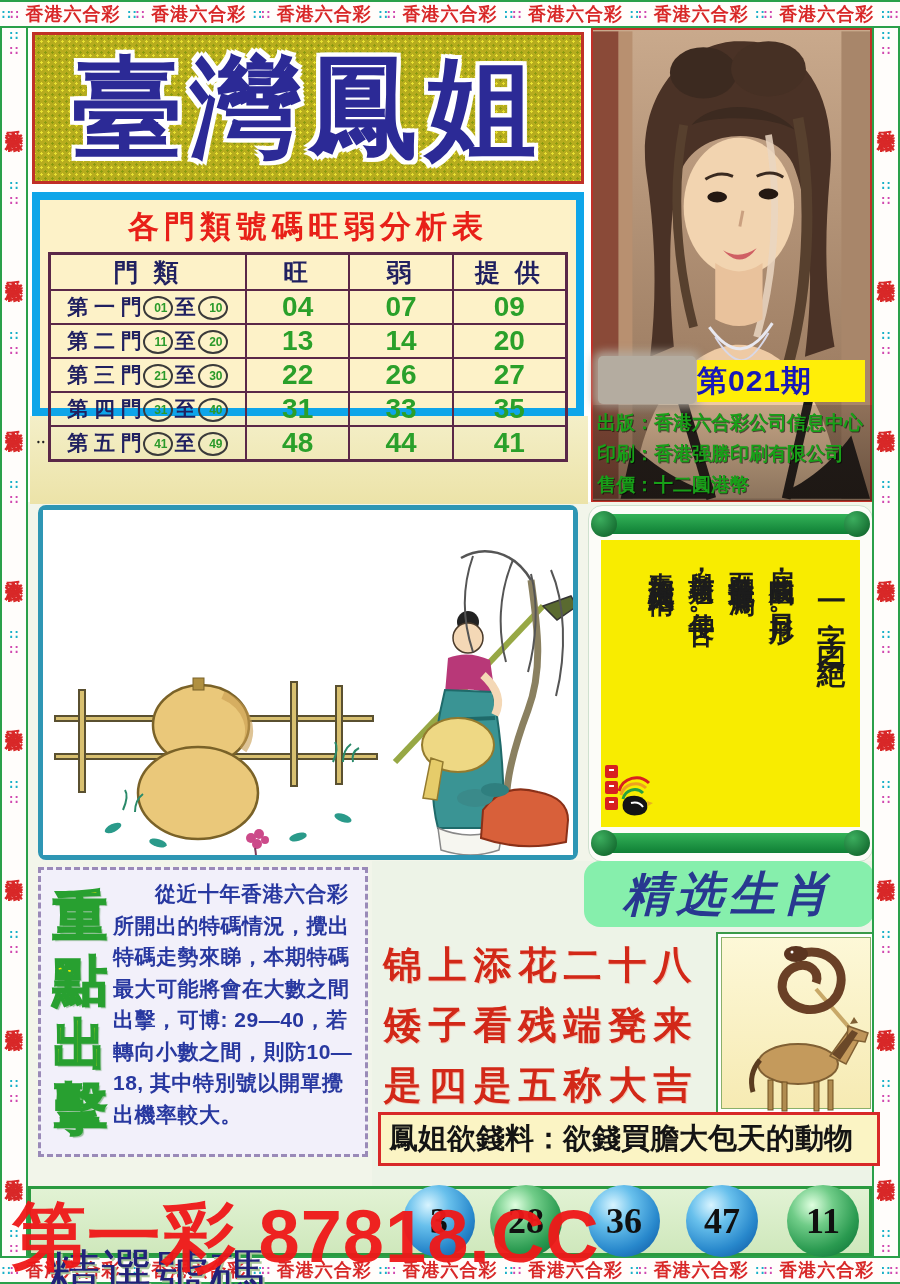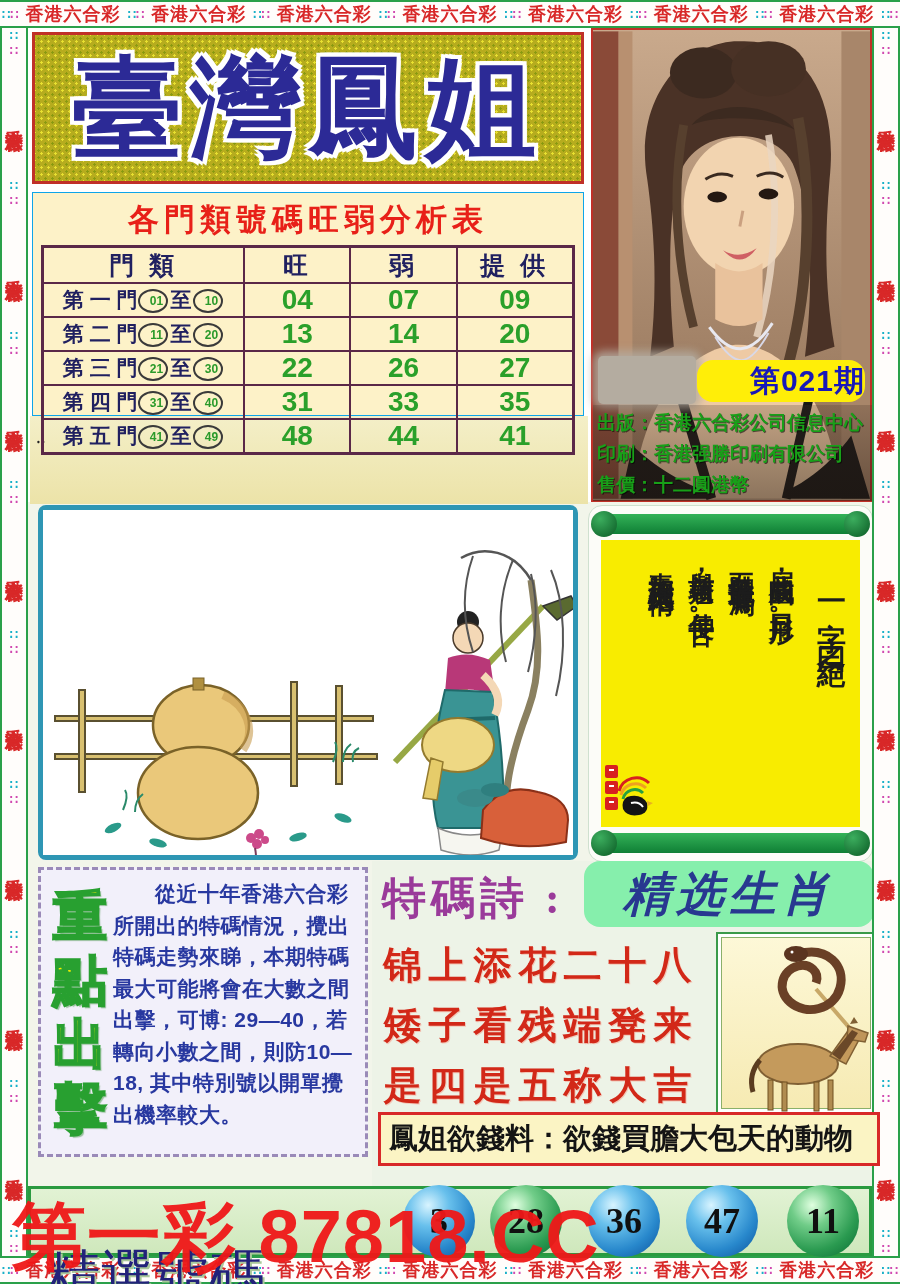--- a/index.html
+++ b/index.html
@@ -29,38 +29,38 @@
                border:3px solid #c03028;box-sizing:border-box;
                background-color:#b6ac1e;
                background-image:radial-gradient(#8a9a10 22%,transparent 24%),radial-gradient(#e8e030 22%,transparent 24%);
                background-size:7px 7px;background-position:0 0,3px 3px;
                display:flex;align-items:center;justify-content:center;}
   .title-text{font-size:110px;font-weight:bold;color:#2c2a96;letter-spacing:8px;line-height:1;
               text-shadow:-4px -4px 0 #fff,4px -4px 0 #fff,-4px 4px 0 #fff,4px 4px 0 #fff,
                           0 -4px 0 #fff,0 4px 0 #fff,-4px 0 0 #fff,4px 0 0 #fff;}
   
   .an-block{position:absolute;left:32px;top:192px;width:552px;height:224px;box-sizing:border-box;
-            background:#fdf2c8;border:1px solid #0ea5e9;padding:4px 8px;}
+            background:#fdf2c8;border:8px solid #0ea5e9;padding:4px 8px;}
   .an-title{color:#e82018;font-size:31px;font-weight:bold;text-align:center;letter-spacing:5px;margin:2px 0 4px 0;}
   .an-table{width:100%;border-collapse:collapse;border:3px solid #5a2848;table-layout:fixed;}
   .an-table th,.an-table td{border:2px solid #5a2848;padding:0;}
   .an-th{color:#202060;font-size:25px;font-weight:bold;height:34px;letter-spacing:4px;}
   .an-gate{color:#202060;font-size:21px;font-weight:bold;text-align:center;height:27px;white-space:nowrap;}
   .circ{display:inline-block;width:20px;height:20px;border:2px solid #3a3a3a;border-radius:50%;
         color:#2a9a2a;font-size:12px;line-height:20px;text-align:center;font-weight:bold;
         vertical-align:middle;margin:0 1px;padding-left:6px;}
   .zhi{margin:0 1px;}
   .an-val{color:#2aa02a;font-size:28px;font-weight:bold;text-align:center;}
   
   .photo{position:absolute;left:591px;top:28px;width:281px;height:474px;border:2px solid #c03028;
          box-sizing:border-box;overflow:hidden;background:#c9a98c;}
   .blur-box{position:absolute;left:598px;top:356px;width:98px;height:48px;background:#b4aca0;
             border-radius:5px;box-shadow:0 0 8px 5px rgba(180,172,160,.85);}
   .issue-badge{position:absolute;left:697px;top:360px;width:168px;height:42px;background:#ffee08;
-               border-radius:16px;color:#1818b8;font-size:30px;font-weight:bold;text-align:right;
+               border-radius:0;color:#1818b8;font-size:30px;font-weight:bold;text-align:left;
                line-height:42px;letter-spacing:1px;}
   .pub-info{position:absolute;left:593px;top:405px;width:279px;height:96px;box-sizing:border-box;
             padding:2px 4px;background:linear-gradient(180deg,rgba(70,50,40,.25),rgba(40,28,20,.5));}
   .pub-line{color:#18a018;font-weight:bold;font-size:19px;line-height:31px;white-space:nowrap;
             text-shadow:1px 1px 0 rgba(0,0,0,.55);}
   
   .draw-box{position:absolute;left:38px;top:505px;width:540px;height:355px;background:#fff;
             border:5px solid #2e96b4;border-radius:8px;box-sizing:border-box;}
   
   .scroll-box{position:absolute;left:588px;top:505px;width:285px;height:357px;background:#fcfcf8;
@@ -321,21 +321,20 @@
   <div class="kp-box">
     <div class="kp-title" id="kp-title">
         <div class="kp-char">重</div>
         <div class="kp-char">點</div>
         <div class="kp-char">出</div>
         <div class="kp-char">擊</div>
       </div>
     <div class="kp-body">從近十年香港六合彩所開出的特碼情況，攪出特碼走勢來睇，本期特碼最大可能將會在大數之間出擊，可博: 29—40，若轉向小數之間，則防10—18, 其中特別號以開單攪出機率較大。</div>
   </div>
 
-  <div class="poem-title">特碼詩 :</div>
   <div class="poem-grid" id="poem-grid">
       <span class="pchar">锦</span>
       <span class="pchar">上</span>
       <span class="pchar">添</span>
       <span class="pchar">花</span>
       <span class="pchar">二</span>
       <span class="pchar">十</span>
       <span class="pchar">八</span>
       <span class="pchar">矮</span>
       <span class="pchar">子</span>

